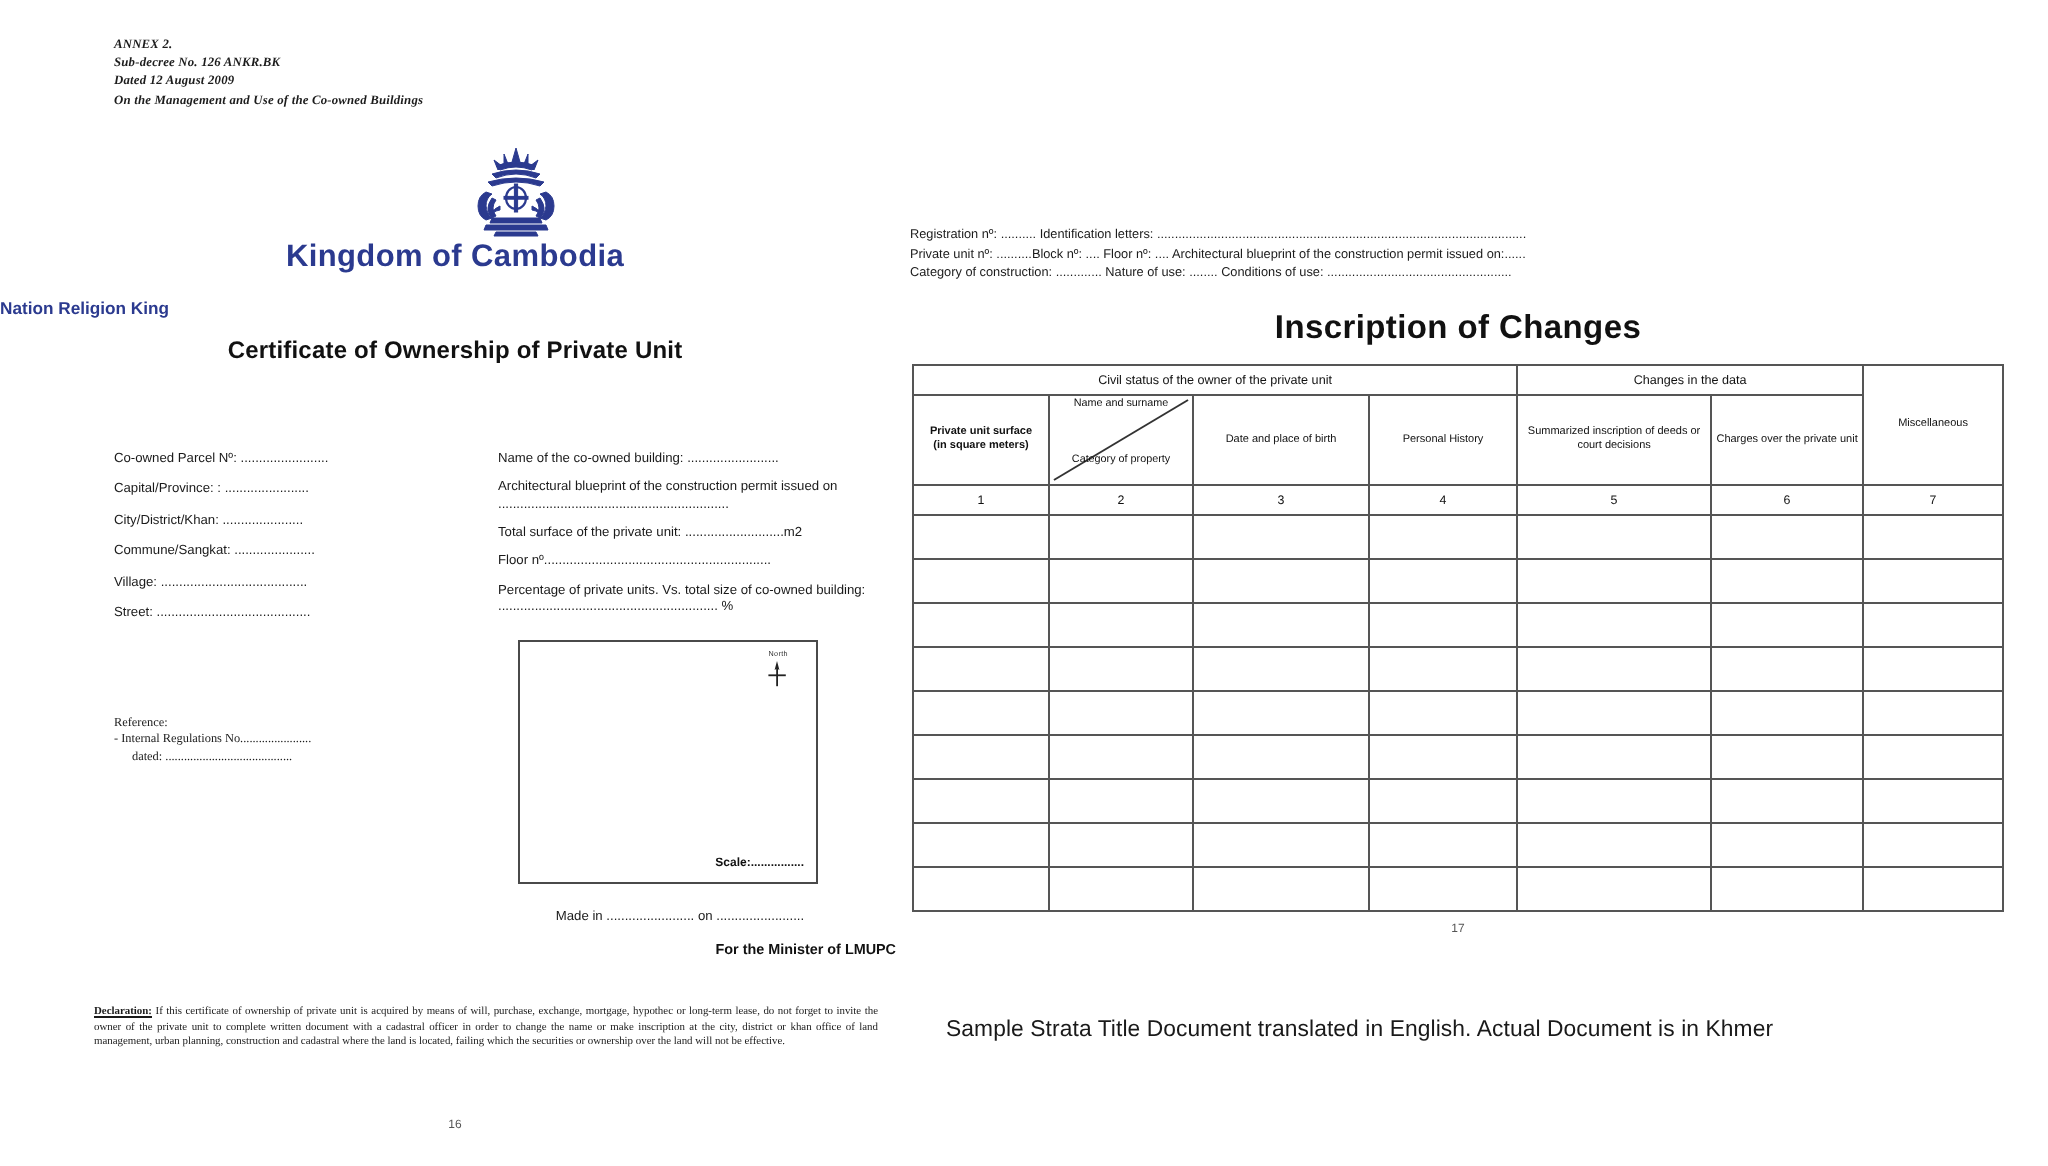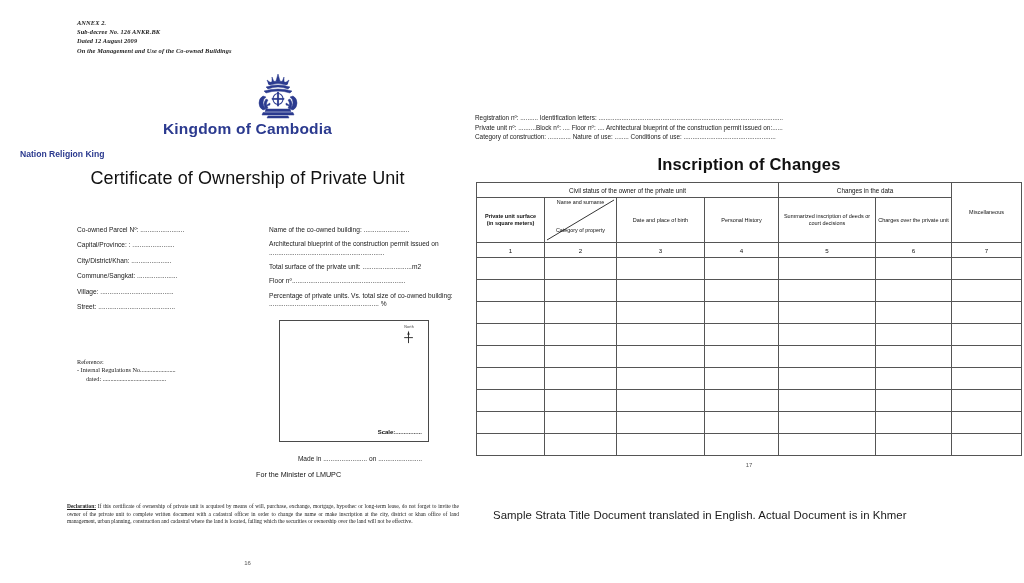--- a/index.html
+++ b/index.html
@@ -6,21 +6,21 @@
     margin: 0; padding: 0;
     background: #ffffff;
   }
   body {
     width: 1024px; height: 583px;
     position: relative;
     font-family: "Liberation Sans", sans-serif;
     color: #1a1a1a;
     overflow: hidden;
   }
-  .page { position: absolute; inset: 0; margin-left: 20px; }
+  .page { position: absolute; inset: 0; }
 
   
   .left-page {
     position: absolute;
     left: 0; top: 0;
     width: 455px; height: 583px;
   }
   .annex-header {
     position: absolute;
     left: 57px; top: 18px;
@@ -51,22 +51,22 @@
     left: 0; right: 0; top: 149px;
     text-align: left;
     color: #2b3a8f;
     font-size: 8.6px;
     font-weight: bold;
   }
   .cert-title {
     position: absolute;
     left: 0; right: 0; top: 168px;
     text-align: center;
-    font-size: 18px;
-    font-weight: normal;
+    font-size: 12px;
+    font-weight: bold;
     color: #111;
     letter-spacing: .1px;
   }
   .cert-no {
     position: absolute;
     left: 0; right: 0; top: 192px;
     text-align: center;
     font-size: 12px;
     font-weight: bold;
     color: #111;
@@ -124,25 +124,25 @@
   .made-in {
     position: absolute;
     left: 240px; top: 455px;
     width: 200px;
     text-align: center;
     font-size: 6.6px;
     color: #1a1a1a;
   }
   .minister {
     position: absolute;
-    left: 236px; top: 470px;
+    left: 248px; top: 470px;
     width: 200px;
-    text-align: left;
+    text-align: right;
     font-size: 7.2px;
-    font-weight: normal;
+    font-weight: bold;
     color: #111;
   }
   .declaration {
     position: absolute;
     left: 47px; top: 503px;
     width: 392px;
     font-family: "Liberation Serif", serif;
     font-size: 5.45px;
     line-height: 7.5px;
     text-align: justify;

